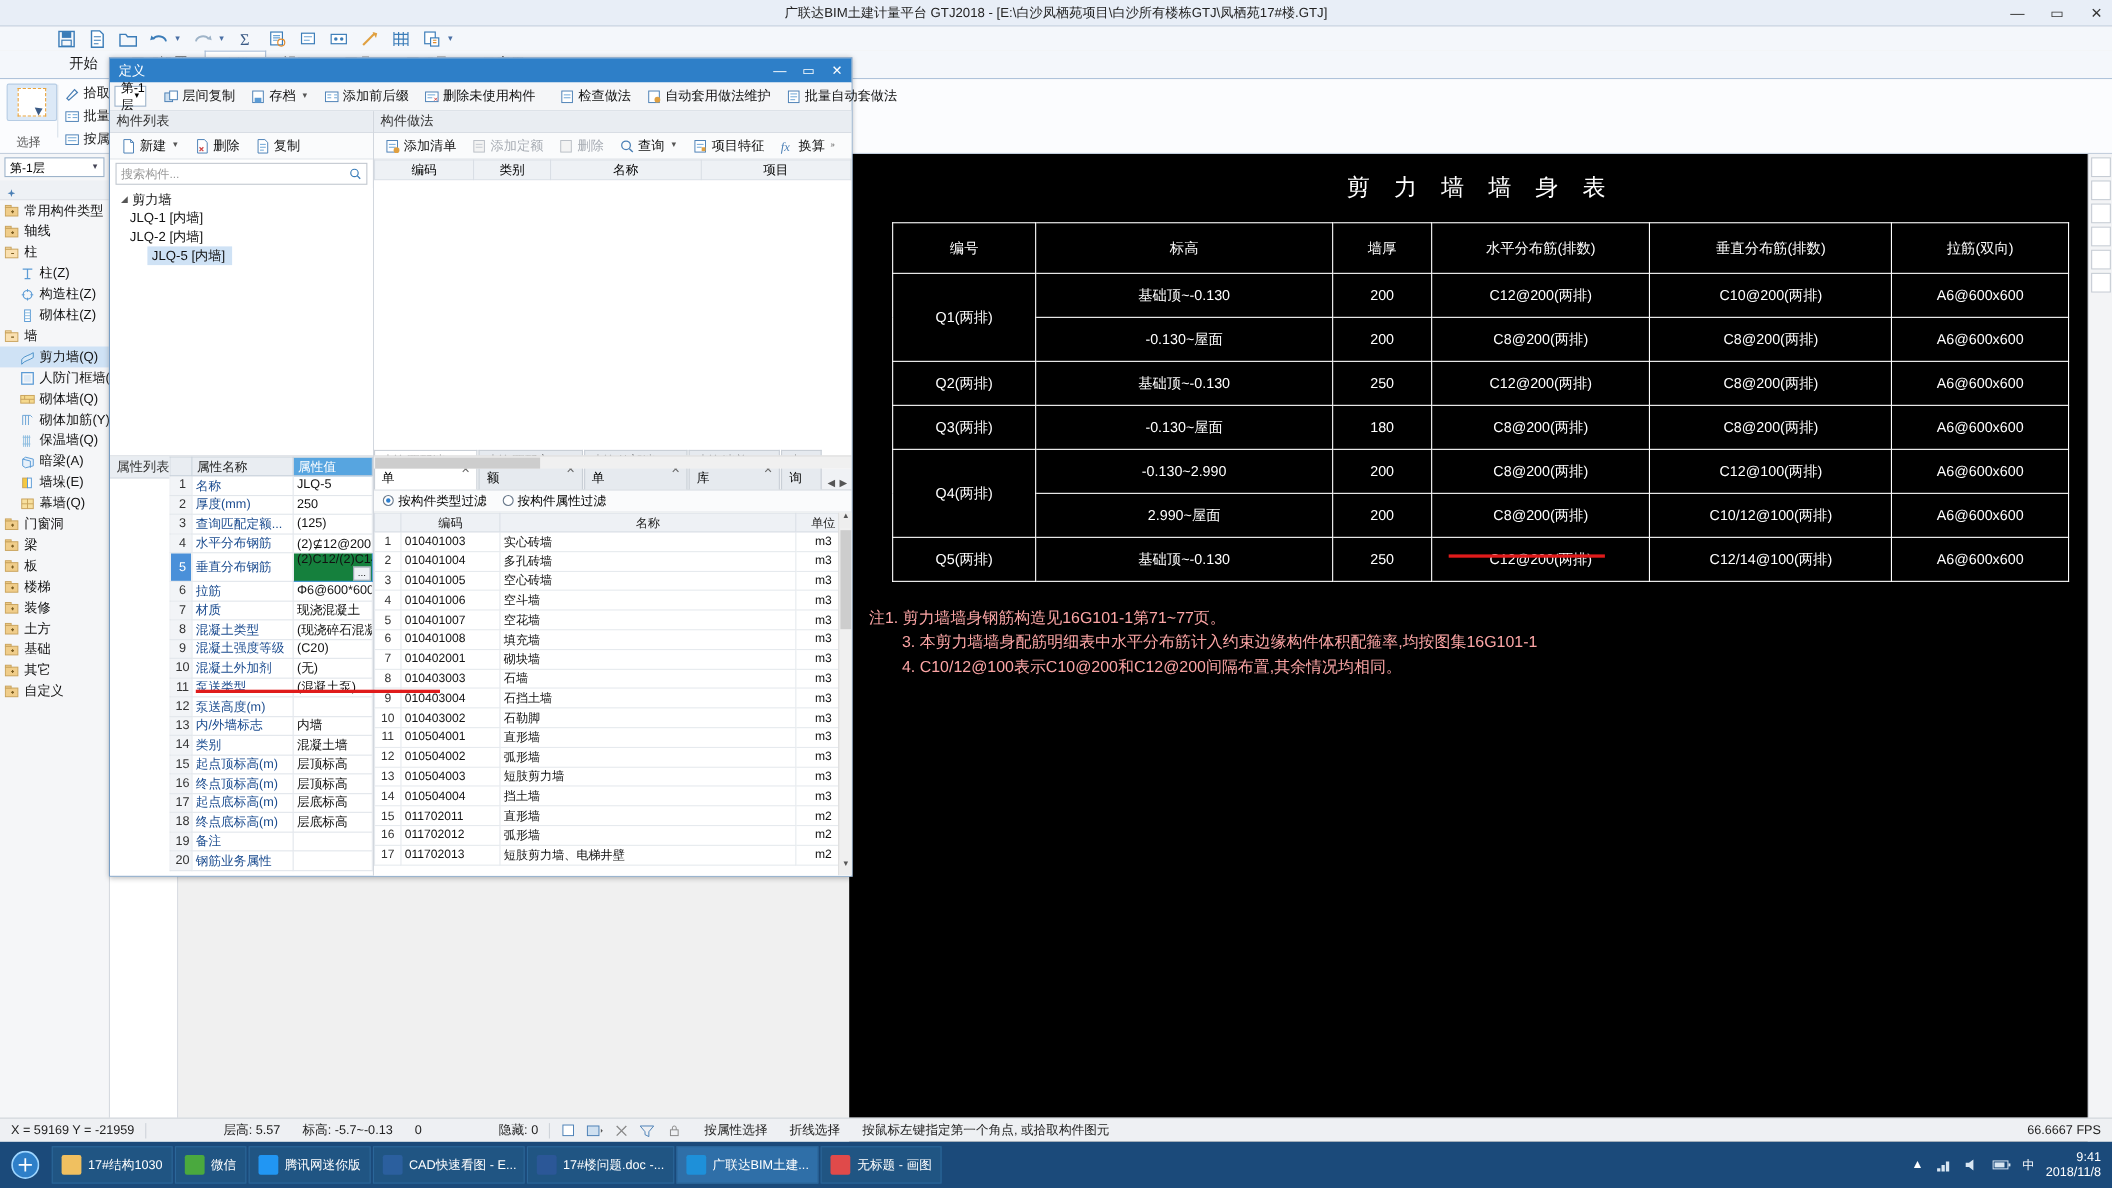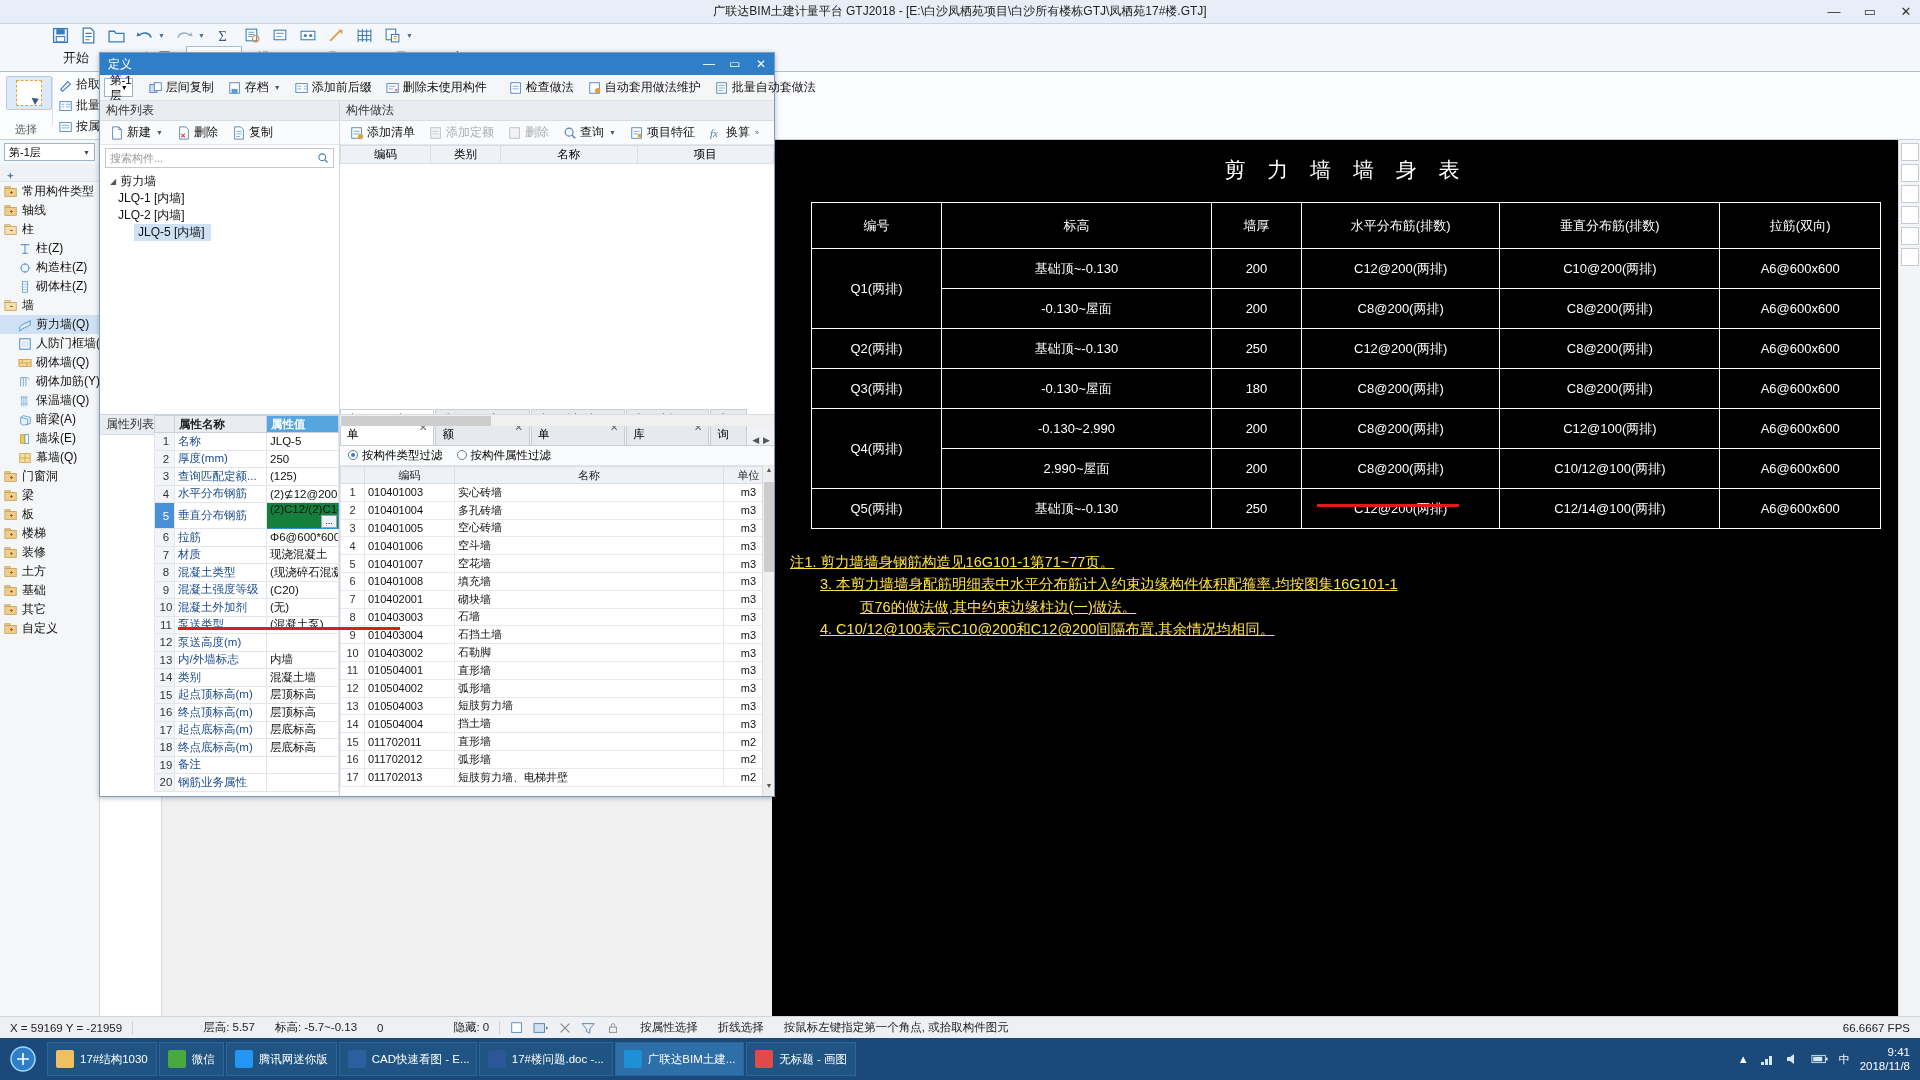--- a/index.html
+++ b/index.html
@@ -120,21 +120,21 @@
   .searchbox .sicon { position:absolute; right:4px; }
   .clist { flex:1; overflow:hidden; background:#fff; padding-top:2px; }
   .citem { height:17px; display:flex; align-items:center; font-size:12px; padding-left:10px; color:#111; }
   .citem.lv2 { padding-left:18px; }
   .citem.sel { background:#cfe2f5; }
   .tri { font-size:8px; margin-right:4px; color:#555; }
 
   
   .proplist { border-top:1px solid #cfd5dc; display:flex; }
   .ptable { width:100%; border-collapse:collapse; font-size:11.5px; table-layout:fixed; }
-  .ptable th { background:#57a5e0; color:#fff; font-weight:bold; height:17px;
+  .ptable th { background:#57a5e0; color:#fff; font-weight:normal; height:17px;
      border:1px solid #c9d2db; text-align:left; padding-left:4px; }
   .ptable th.c0 { background:#e9edf2; width:20px; }
   .ptable th.c1 { background:#e9edf2; color:#222; width:92px; }
   .ptable td { height:17.5px; border:1px solid #e2e6eb; padding-left:3px; color:#111;
      overflow:hidden; white-space:nowrap; }
   .ptable td.idx { background:#f2f4f7; text-align:center; color:#333; width:20px; }
   .ptable td.nm { width:92px; color:#1a4b8f; }
   .ptable tr.selrow td.idx { background:#4a90d9; color:#fff; }
   .ptable tr.selrow td.val { border:1.5px solid #3a8fd0; background:#15803d; }
   .ellipsis-btn { float:right; border:1px solid #9aa4b0; background:#eef1f5; font-size:9px;
@@ -172,21 +172,21 @@
      color:#555; background:#eee; }
 
   
   .cad { position:absolute; right:0; top:0; bottom:0; width:1148px; background:#000; }
   .cadtable { border-collapse:collapse; color:#fff;padding-left:40px; }
   .cadtable td, .cadtable th {
     border:1px solid #fff; text-align:center; font-family:"Liberation Sans", sans-serif;
     font-size:13px; padding:2px 4px; color:#fff; font-weight:normal;
   }
   .cad-title { color:#fff; text-align:center; font-size:21px; letter-spacing:8px; }
-  .cad-note { color:#fde047; font-size:14.5px; line-height:1.55; white-space:nowrap;text-decoration:underline; }
+  .cad-note { color:#fca5a5; font-size:14.5px; line-height:1.55; white-space:nowrap; }
   .red { color:#ff2b2b; }
   .redline { position:absolute; height:3px; background:#e01b1b; }
   .cadtools { position:absolute; right:0; top:0; width:22px; bottom:0; background:#f3f4f6;
      border-left:1px solid #d4d8de; }
   .cadtool { width:18px; height:18px; margin:3px 2px; border:1px solid #c6ccd4; background:#fff; }
 
   
   .statusbar { position:absolute; left:0; right:0; bottom:42px; height:22px; background:#eef0f3;
      border-top:1px solid #d0d4da; display:flex; align-items:center; font-size:11.5px; color:#222; }
   .sb { padding:0 10px; white-space:nowrap; }
@@ -914,21 +914,20 @@
                 <td>250</td>
                 <td>C12@200(两排)</td>
                 <td class="red">C12/14@100(两排)</td>
                 <td>A6@600x600</td>
               </tr>
             </tbody>
           </table>
         <div style="margin:22px 0 0 18px;" id="cad-notes">
             <div class="cad-note">注1. 剪力墙墙身钢筋构造见16G101-1第71~77页。</div>
             <div class="cad-note" style="padding-left: 30px;">3. 本剪力墙墙身配筋明细表中水平分布筋计入约束边缘构件体积配箍率,均按图集16G101-1</div>
-            <div class="cad-note" style="padding-left: 70px;">页76的做法做,其中约束边缘柱边(一)做法。</div>
             <div class="cad-note" style="padding-left: 30px;">4. C10/12@100表示C10@200和C12@200间隔布置,其余情况均相同。</div>
           </div>
       </div>
       <div class="redline" style="left:545px; top:364px; width:142px;"></div>
       <div class="cadtools">
         <div class="cadtool"></div>
         <div class="cadtool"></div>
         <div class="cadtool"></div>
         <div class="cadtool"></div>
         <div class="cadtool"></div>

